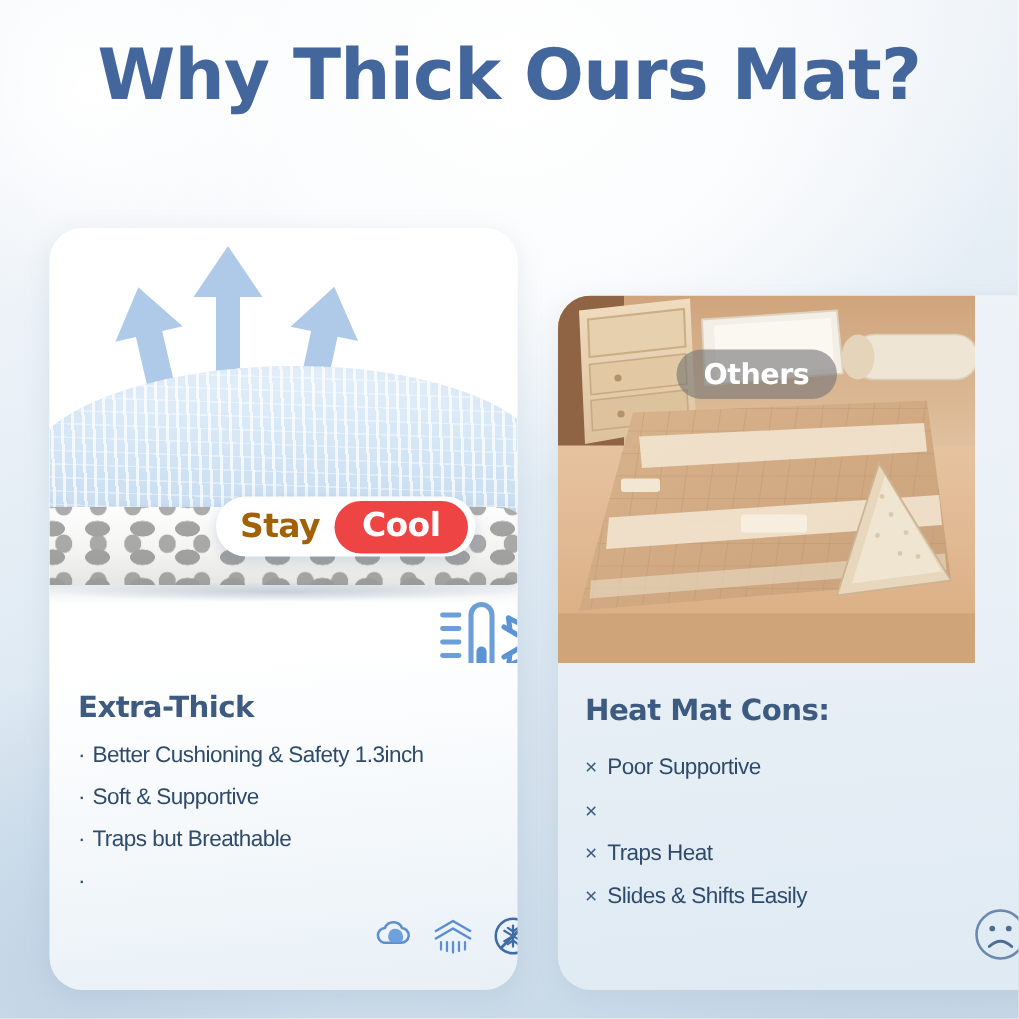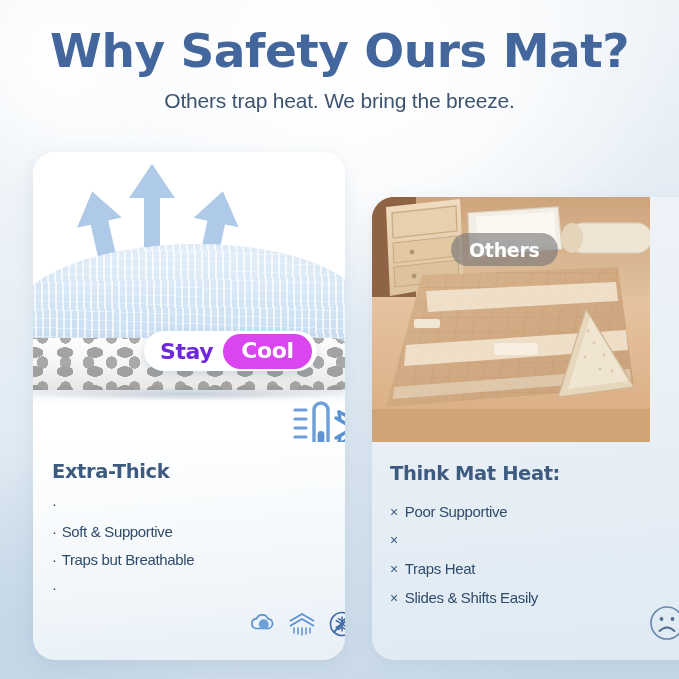--- a/index.html
+++ b/index.html
@@ -84,24 +84,24 @@
     position:absolute;left:22px;top:144px;width:300px;height:13px;
     background:radial-gradient(ellipse at center,rgba(110,130,150,0.30) 0%,rgba(110,130,150,0) 72%);
   }
 
   
   .badge-stay{
     position:absolute;left:111px;top:179px;height:40px;
     display:flex;align-items:center;background:#ffffff;border-radius:22px;
     padding:0 5px 0 16px;box-shadow:0 3px 9px rgba(110,140,175,0.26);z-index:5;
   }
-  .badge-stay .w1{font-size:22px;font-weight:bold;color:#6d28d9;letter-spacing:-0.4px;
+  .badge-stay .w1{font-size:22px;font-weight:bold;color:#a16207;letter-spacing:-0.4px;
     font-family:"DejaVu Sans","Liberation Sans",sans-serif;}
   .badge-stay .w2{
-    margin-left:10px;background:#d946ef;color:#ffffff;font-size:22px;font-weight:bold;
+    margin-left:10px;background:#ef4444;color:#ffffff;font-size:22px;font-weight:bold;
     letter-spacing:-0.4px;border-radius:18px;padding:4px 18px 6px 18px;
     font-family:"DejaVu Sans","Liberation Sans",sans-serif;
   }
 
   .thermo{position:absolute;left:256px;top:246px;width:84px;height:82px;z-index:4;}
 
   
   .body-left{position:absolute;left:0;top:290px;width:340px;height:218px;padding:18px 19px 0 19px;}
   .h-pros{
     font-size:19.5px;font-weight:bold;color:#3d5a80;line-height:1.25;letter-spacing:-0.4px;
@@ -143,22 +143,21 @@
   .sadface{position:absolute;right:20px;bottom:18px;width:38px;height:38px;}
 </style>
 </head>
 <body>
 
 <div class="bg-corner-tl"></div>
 <div class="bg-corner-bl"></div>
 <div class="bg-corner-br"></div>
 
 <div class="header">
-  <div class="title">Why Safety Ours Mat?</div>
-  <div class="subtitle">Others trap heat. We bring the breeze.</div>
+  <div class="title">Why Thick Ours Mat?</div>
 </div>
 
 <div class="card card-left">
 
   <div class="hero-left">
 
     <svg class="arrows" viewBox="0 0 312 160">
       <g fill="#a9c6e8" opacity="0.92">
         <path d="M63 148 L63 70 L49 70 L72 38 L95 70 L81 70 L81 148 Z" transform="rotate(-13 72 95)"></path>
         <path d="M111 152 L111 46 L96 46 L119 12 L142 46 L127 46 L127 152 Z"></path>
@@ -209,20 +208,21 @@
     <span class="w2">Cool</span>
   </div>
 
   <div class="body-left">
     <div class="h-pros">
       <div>Extra-Thick</div>
     </div>
     <ul class="list-pros">
       <li>
         <span class="bul">·</span>
+        <span>Better Cushioning &amp; Safety 1.3inch</span>
       </li>
       <li>
         <span class="bul">·</span>
         <span>Soft &amp; Supportive</span>
       </li>
       <li>
         <span class="bul">·</span>
         <span>Traps but Breathable</span>
       </li>
       <li>
@@ -333,21 +333,21 @@
 
       <rect x="0" y="212" width="278" height="33" fill="#cfa478"></rect>
     </svg>
 
     <div class="badge-others">
       <span>Others</span>
     </div>
   </div>
 
   <div class="body-right">
-    <div class="h-cons">Think Mat Heat:</div>
+    <div class="h-cons">Heat Mat Cons:</div>
     <ul class="list-cons">
       <li>
         <span class="bul">×</span>
         <span>Poor Supportive</span>
       </li>
       <li>
         <span class="bul">×</span>
       </li>
       <li>
         <span class="bul">×</span>

